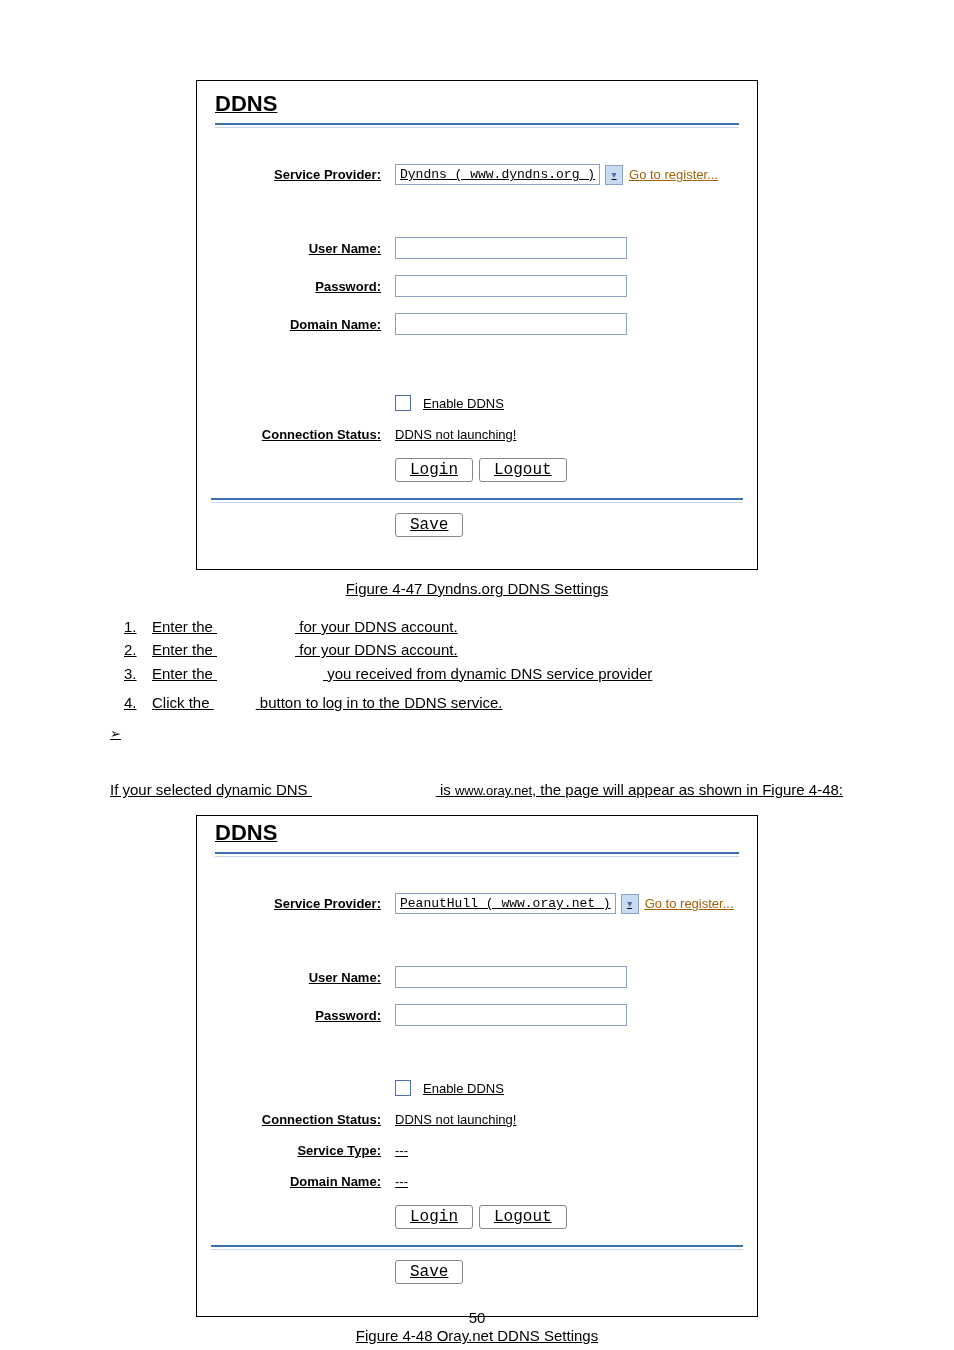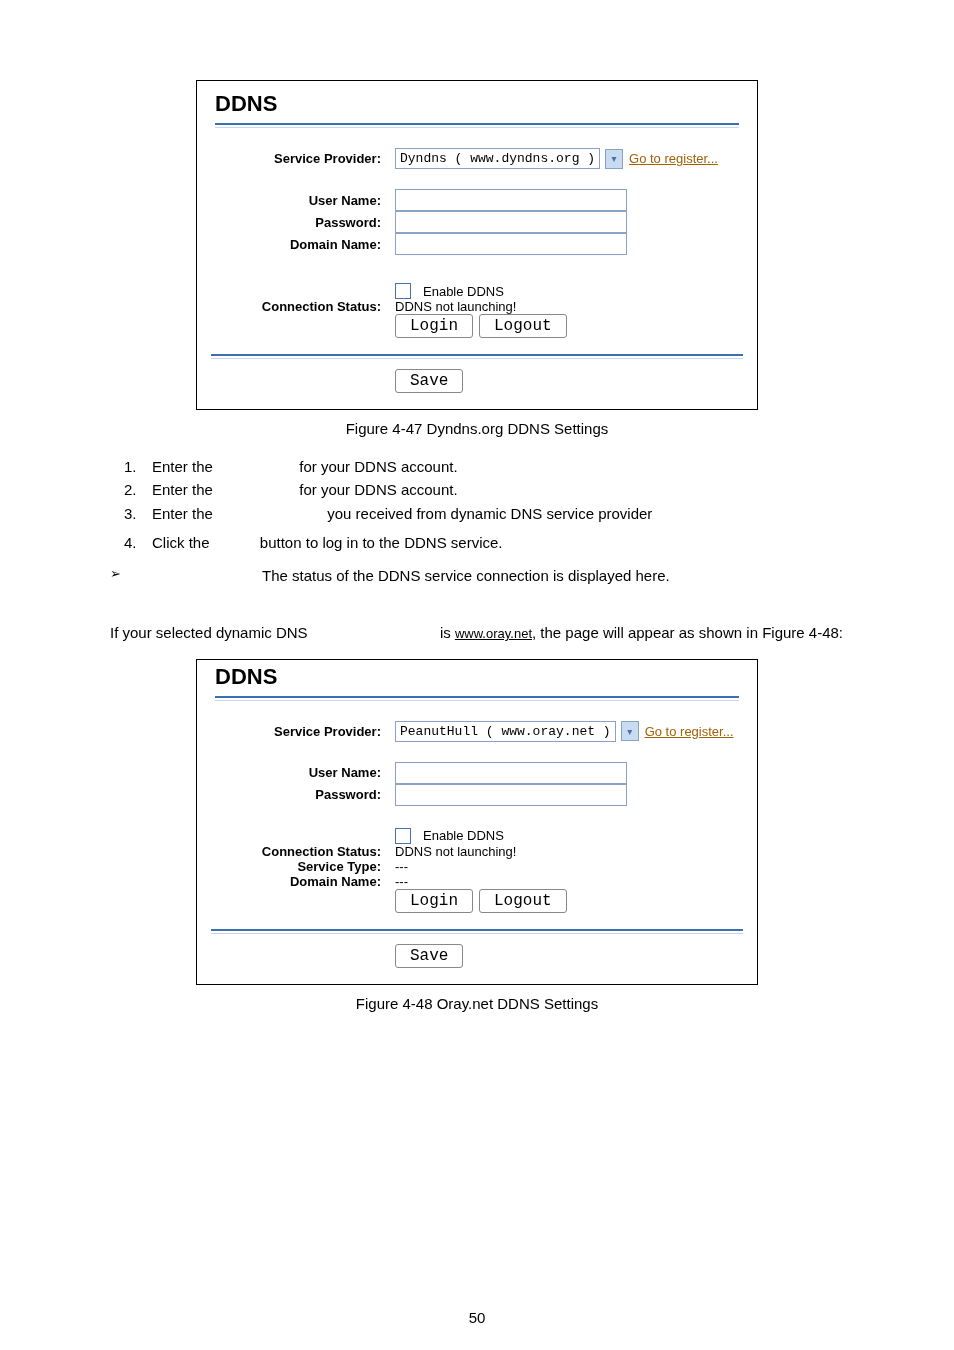--- a/index.html
+++ b/index.html
@@ -9,20 +9,21 @@
     margin: 0;
     padding: 0;
   }
   .page {
     width: 954px;
     height: 1350px;
     margin: 0 auto;
     position: relative;
     padding: 80px 110px 8px 110px;
     box-sizing: border-box;
+    text-decoration: underline;
   }
   .panel {
     border: 1px solid #000;
     margin: 0 auto 10px auto;
     width: 560px;
   }
   .panel-header {
     padding: 10px 14px 6px 14px;
     margin: 0 4px 4px 4px;
   }
@@ -39,21 +40,21 @@
   .panel-title {
     font-weight: bold;
     font-size: 22px;
   }
   .panel-body {
     padding: 10px 14px 16px 14px;
   }
   .row {
     display: flex;
     align-items: center;
-    margin: 0 0;
+    margin: 16px 0;
   }
   .label-col {
     width: 170px;
     text-align: right;
     font-weight: bold;
     font-size: 13px;
     padding-right: 14px;
   }
   .value-col {
     flex: 1;
@@ -243,21 +244,20 @@
       </div>
     <div style="height:6px"></div>
     <div class="li">
         <span class="num">4.</span>
         <span><span>Click the </span><span style="display:inline-block;width:42px"></span><span> button to log in to the DDNS service.</span></span>
       </div>
   </div>
 
   <div class="bullet-row">
     <span class="b">➢</span>
-    <span><span style="display:inline-block;width:138px"></span><span>The status of the DDNS service connection is displayed here.</span></span>
   </div>
 
 
   <div style="height:24px"></div>
 
   <div class="text-block">
     <span>If your selected dynamic DNS </span><span style="display:inline-block;width:124px"></span><span> is </span><span class="link" style="color:#000">www.oray.net</span><span>, the page will appear as shown in Figure 4-48:</span>
   </div>
 
   <div class="panel">

